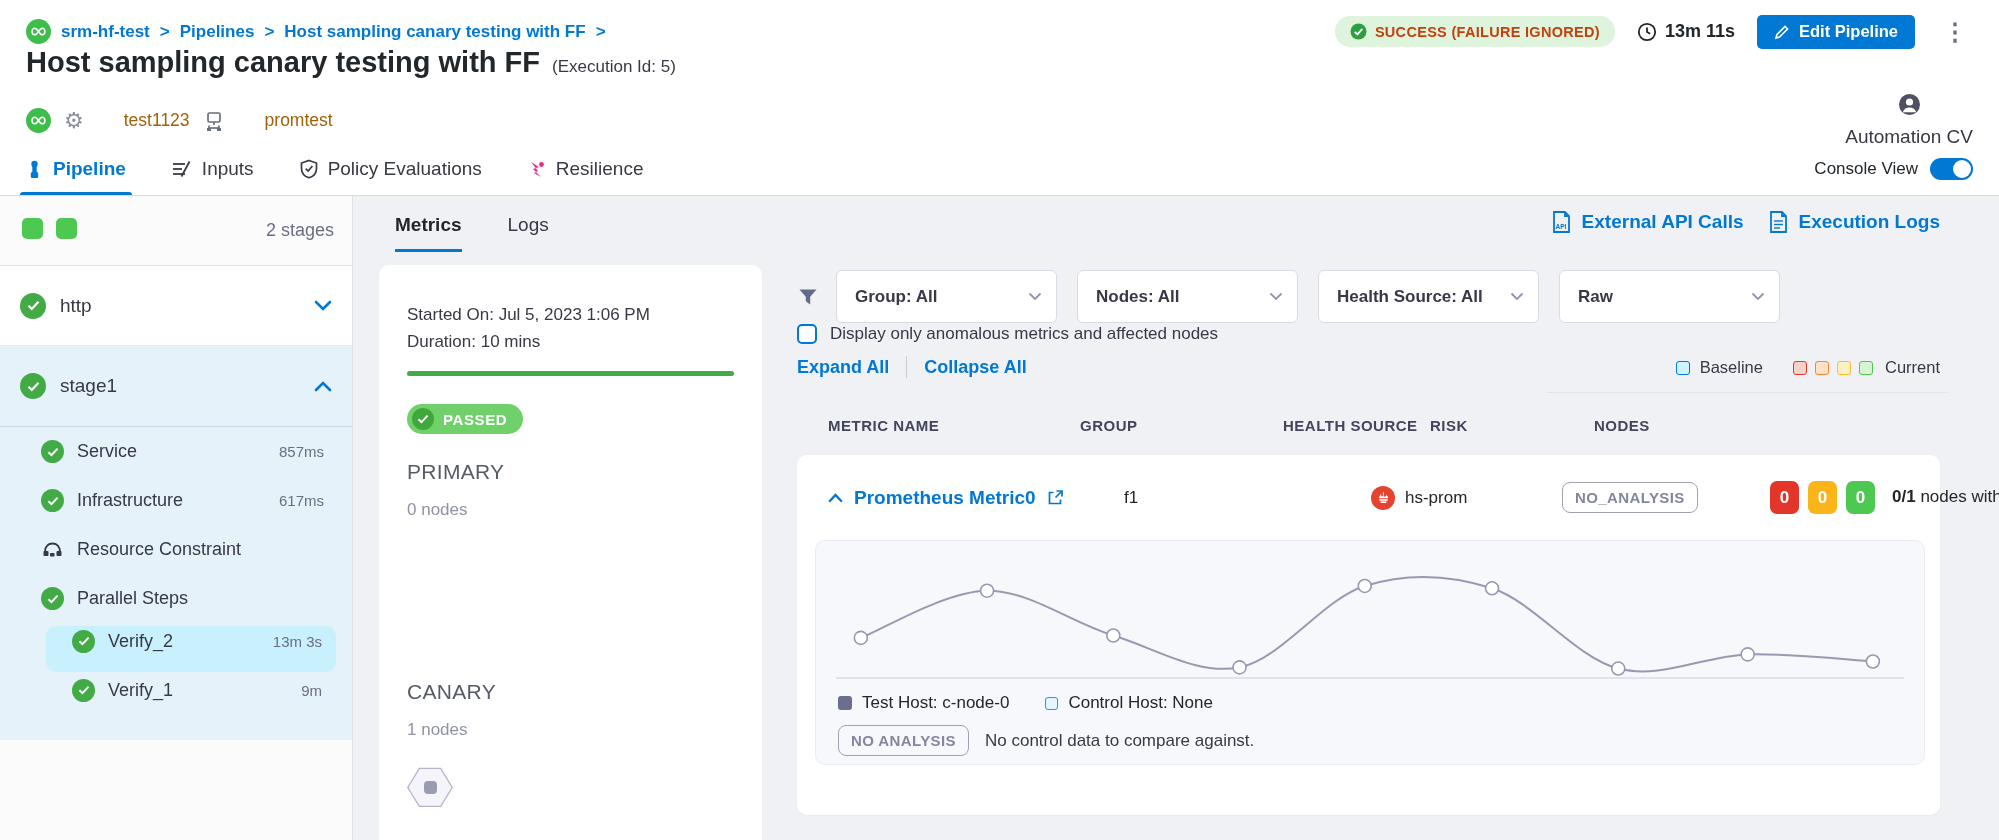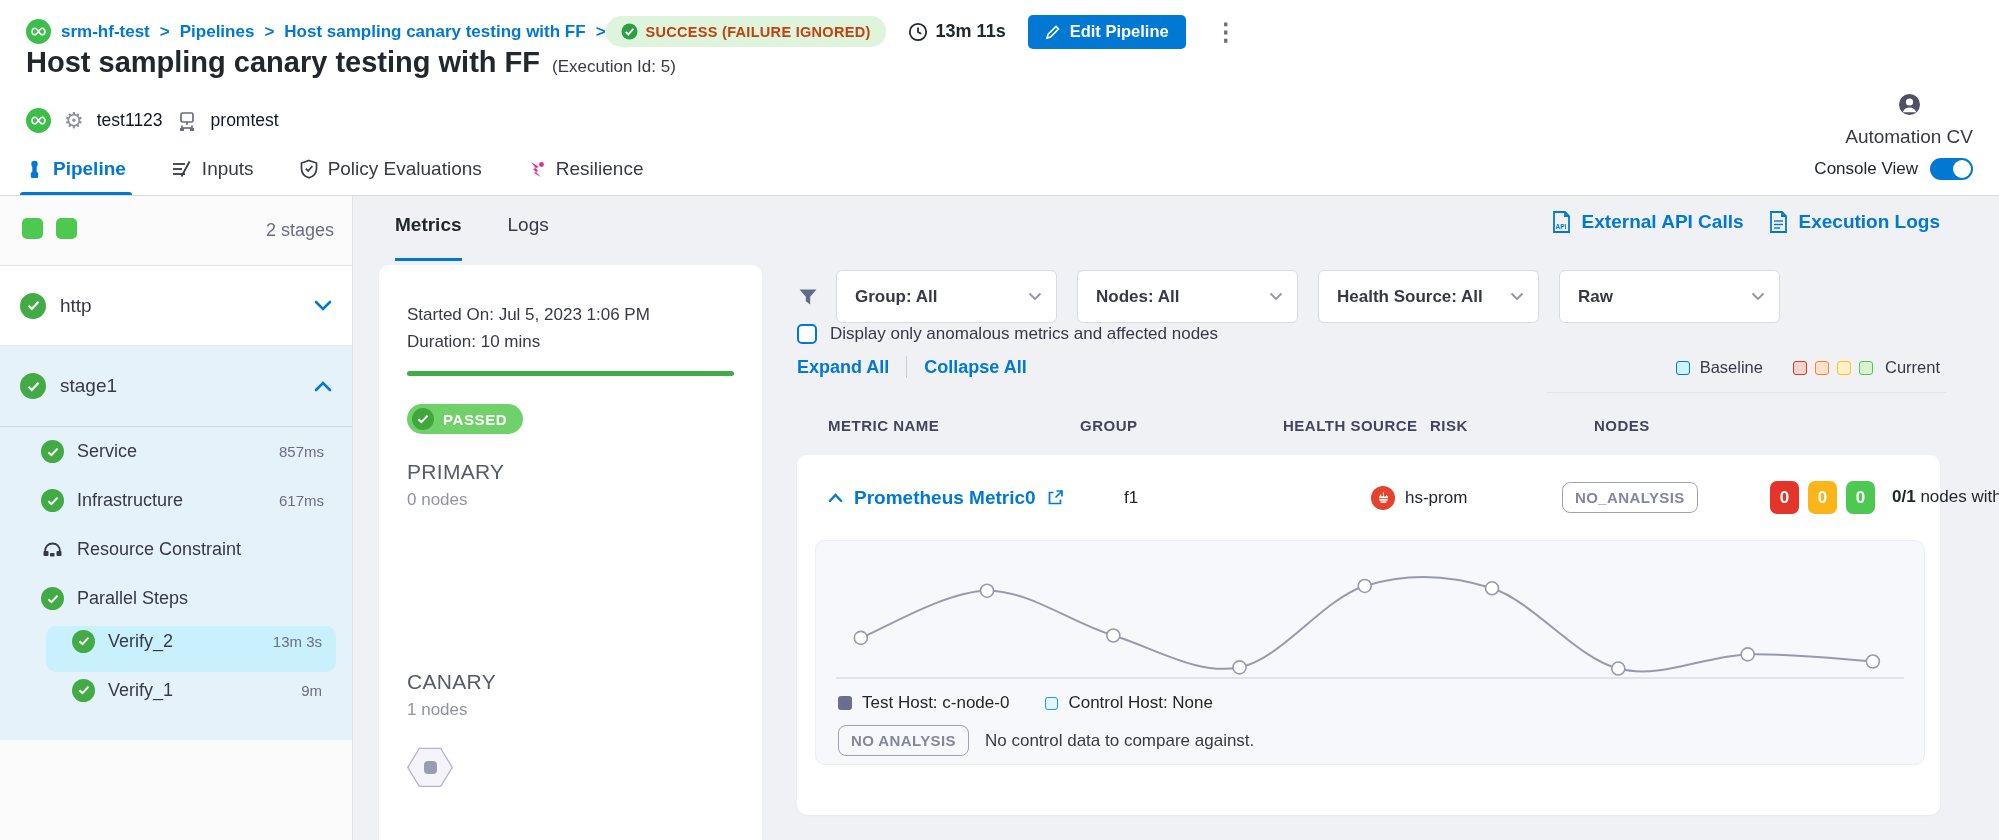--- a/index.html
+++ b/index.html
@@ -6,41 +6,41 @@
   html,body { width:1999px; height:840px; overflow:hidden; }
   body {
     font-family: "Liberation Sans", sans-serif;
     background:#ffffff; color:#22272b;
     position:relative;
   }
   svg { display:block; }
 
   
   .topbar { height:143px; background:#fff; padding:0 26px; }
-  .row1 { display:flex; align-items:center; padding-top:25px; height:38px; }
+  .row1 { display:flex; justify-content:space-between; align-items:center; padding-top:25px; height:38px;gap:22px; }
   .breadcrumb { display:flex; align-items:center; gap:10px; font-size:17px; font-weight:600; color:#0278d5; }
   .crumb-link { color:#0278d5; cursor:pointer; white-space:nowrap; }
   .crumb-sep { color:#0278d5; font-weight:700; }
   .logo-badge { width:25px; height:25px; border-radius:50%; background:#3dbd49; display:flex; align-items:center; justify-content:center; flex:0 0 auto; }
   .row1-right { display:flex; align-items:center; gap:22px; }
   .status-pill { display:flex; align-items:center; gap:8px; background:#dff4dc; color:#c2410c;
     font-size:14.5px; font-weight:700; letter-spacing:.3px; padding:7px 15px; border-radius:15px; white-space:nowrap; }
   .run-duration { display:flex; align-items:center; gap:8px; font-size:18px; font-weight:600; color:#22272b; }
   .edit-btn { display:flex; align-items:center; gap:9px; background:#0278d5; color:#fff; border:none;
     border-radius:5px; height:34px; padding:0 17px; font-size:16.5px; font-weight:600; cursor:pointer;
     font-family:"Liberation Sans",sans-serif; }
   .kebab { color:#6b6d85; font-size:24px; font-weight:700; line-height:1; padding:2px 6px; cursor:pointer; letter-spacing:0; }
 
   .row2 { display:flex; align-items:baseline; gap:12px; margin-top:8px; }
   .page-title { font-size:29px; font-weight:700; color:#22272b; }
   .exec-id { font-size:17px; color:#383946; }
 
   .row3 { display:flex; justify-content:space-between; align-items:center; margin-top:14px; }
   .row3-left { display:flex; align-items:center; gap:13px; }
-  .meta-label { font-size:17.5px; color:#0f172a; font-weight:500; }
+  .meta-label { font-size:17.5px; color:#a16207; font-weight:500;margin-left:27px; }
   .gear-glyph { font-family:"DejaVu Sans",sans-serif; font-size:22px; color:#8b8da3; line-height:1; }
   .row3-right { display:flex; align-items:center; gap:10px; font-size:19px; color:#383946;flex-direction:column; }
 
   
   .tabbar { height:53px; border-bottom:1px solid #d9dae5; background:#fff; display:flex; justify-content:space-between; padding:0 26px; }
   .tabs { display:flex; gap:46px; }
   .tab { display:flex; align-items:center; gap:10px; font-size:19px; color:#383946; position:relative; cursor:pointer; white-space:nowrap; }
   .tab.active { color:#0278d5; font-weight:600; }
   .tab.active::after { content:""; position:absolute; left:-6px; right:-6px; bottom:0; height:3px; background:#0278d5; border-radius:3px 3px 0 0; }
   .console { display:flex; align-items:center; gap:12px; font-size:17px; color:#22272b; }
@@ -66,32 +66,32 @@
   .stage1-block { background:#e6f2fa; padding-bottom:16px; }
   .sb-divider { height:1px; background:#ccdbe7; }
   .step-row { height:49px; display:flex; align-items:center; gap:13px; padding:0 28px 0 41px; font-size:18px; color:#383946; cursor:pointer; }
   .step-row .dur { margin-left:auto; font-size:15px; color:#6b6d85; white-space:nowrap; }
   .step-row.indent { height:46px; margin:3px 16px 3px 46px; padding:0 14px 16px 26px; border-radius:10px; }
   .step-row.selected { background:#c8f0fd; }
 
   
   .details { width:413px; flex:0 0 413px; position:relative; }
   .d-tabs { display:flex; gap:46px; padding:18px 0 0 42px; font-size:19px; }
-  .d-tab { color:#383946; padding-bottom:22px; cursor:pointer; }
+  .d-tab { color:#383946; padding-bottom:13px; cursor:pointer; }
   .d-tab.active { color:#22272b; font-weight:700; border-bottom:3px solid #0278d5; }
   .d-card { position:absolute; left:26px; right:4px; top:69px; bottom:-40px; background:#fff; border-radius:10px;
     padding:36px 28px; box-shadow:0 1px 2px rgba(40,41,61,.04); }
   .d-line { font-size:17px; color:#383946; line-height:1.6; }
   .d-progress { height:5px; background:#42ab45; border-radius:3px; margin:16px 0 28px; }
   .passed-pill { display:inline-flex; align-items:center; gap:9px; background:#70d069; border-radius:16px;
     padding:4px 16px 4px 5px; color:#fff; font-weight:700; font-size:15px; letter-spacing:.6px; }
   .pp-check { width:22px; height:22px; border-radius:50%; background:#3fa73c; display:flex; align-items:center; justify-content:center; }
   .grp-label { font-size:21px; color:#565b68; margin-top:26px; letter-spacing:.3px; }
   .grp-label.canary { margin-top:160px; }
-  .grp-nodes { font-size:17px; color:#9093a4; margin-top:6px; }
+  .grp-nodes { font-size:17px; color:#9093a4; margin-top:16px; }
   .hexagon { margin-top:26px; width:46px; height:42px; background:#b3b5c9; position:relative; cursor:pointer;
     clip-path:polygon(26% 3%, 74% 3%, 100% 50%, 74% 97%, 26% 97%, 0% 50%); }
   .hexagon .hex-fill { position:absolute; inset:1.5px; background:#f4f4fa;
     clip-path:polygon(26% 3%, 74% 3%, 100% 50%, 74% 97%, 26% 97%, 0% 50%); }
   .hexagon .hex-inner { position:absolute; top:50%; left:50%; width:13px; height:13px; margin:-6.5px 0 0 -6.5px;
     border-radius:4px; background:#9a9cb0; }
 
   
   .metrics { flex:1; position:relative; }
   .links-row { position:absolute; top:14px; right:59px; display:flex; gap:24px; }

